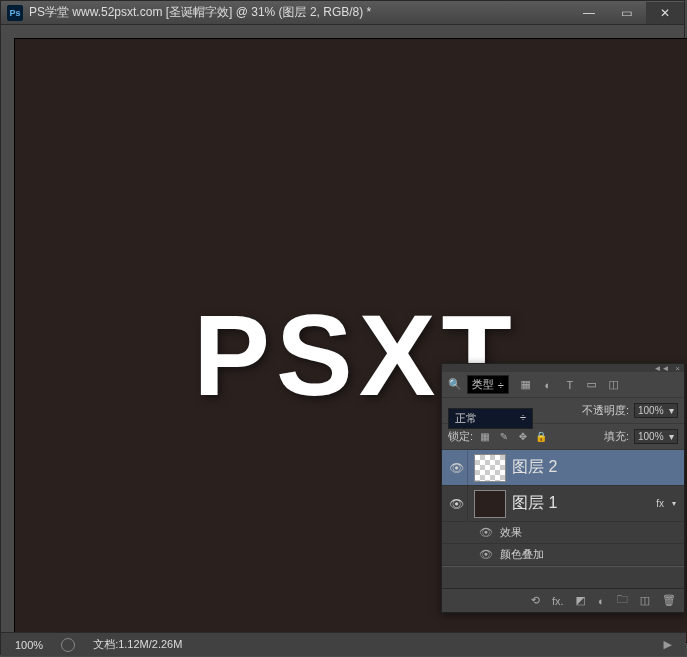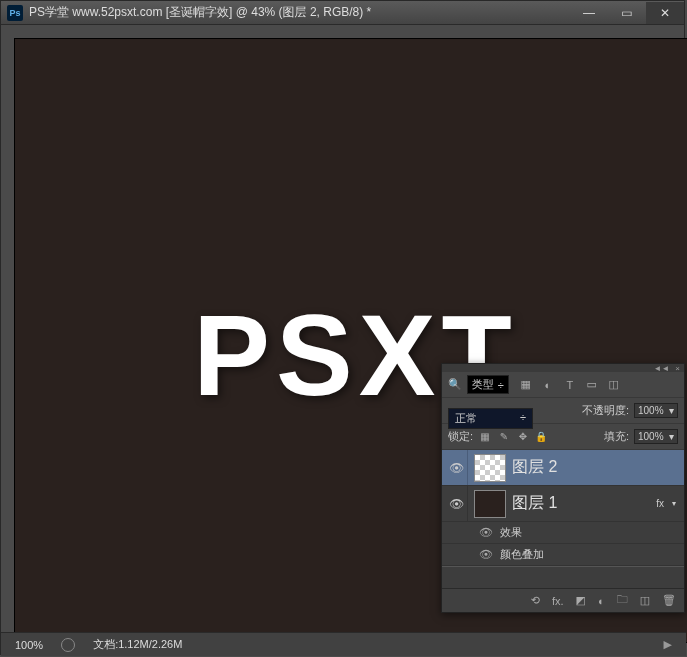--- a/index.html
+++ b/index.html
@@ -251,21 +251,21 @@
       padding: 0 8px;
     }
     .footer-ic { color: #aaa; font-size: 11px; }
   </style>
 </head>
 <body>
 
 <div class="window">
   <div class="titlebar">
     <div class="app-icon">Ps</div>
-    <div class="title-text">PS学堂 www.52psxt.com [圣诞帽字效] @ 43% (图层 2, RGB/8) *</div>
+    <div class="title-text">PS学堂 www.52psxt.com [圣诞帽字效] @ 31% (图层 2, RGB/8) *</div>
     <div class="win-btn">—</div>
     <div class="win-btn">▭</div>
     <div class="win-btn close">✕</div>
   </div>
 
   <div class="canvas-area">
     <div class="canvas-inner">
       <div class="psxt-text">PSXT</div>
     </div>
   </div>

